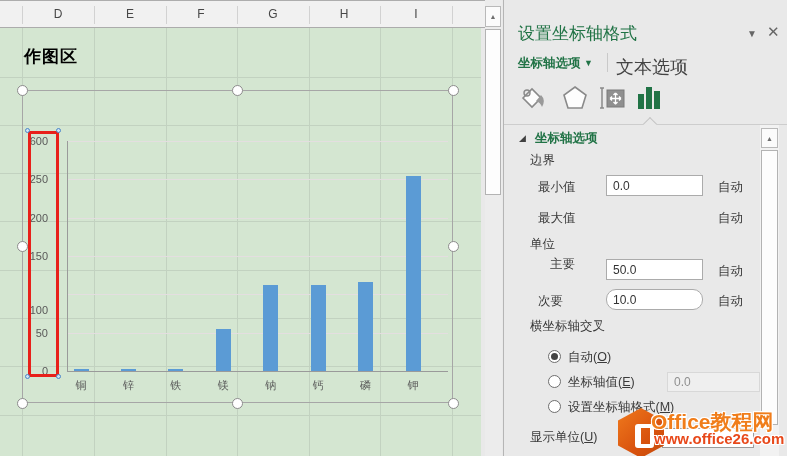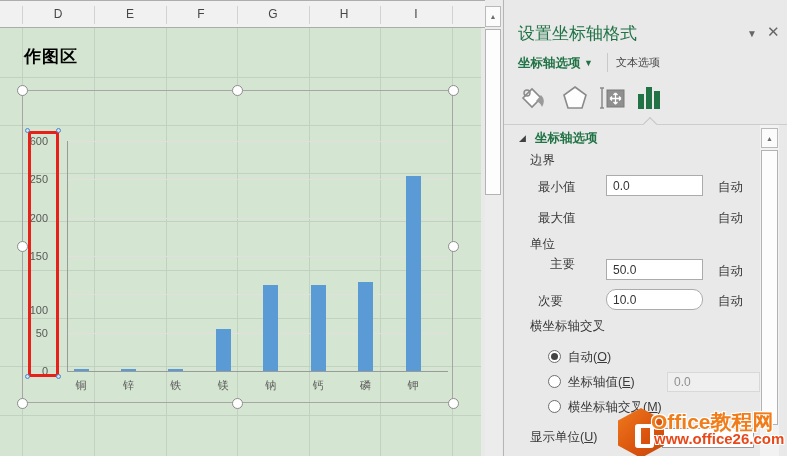--- a/index.html
+++ b/index.html
@@ -39,21 +39,21 @@
   #panel-sep { position:absolute; left:503px; top:0; width:1px; height:456px; background:#B5B5B5; }
 
   
   #panel { position:absolute; left:504px; top:0; width:283px; height:456px; background:#E9E9E9; }
   #panel-title { position:absolute; left:14px; top:22px; font-size:17px; color:#217346; }
   #panel-collapse { position:absolute; left:243px; top:28px; font-size:10px; color:#666; cursor:default; }
   #panel-close { position:absolute; left:263px; top:23px; font-size:15px; color:#666; cursor:default; }
   #tab-axis { position:absolute; left:14px; top:55px; font-size:12.5px; font-weight:bold; color:#217346; }
   #tab-axis-arrow { position:absolute; left:80px; top:58px; font-size:9px; color:#217346; }
   #tab-sep { position:absolute; left:103px; top:53px; width:1px; height:19px; background:#C9C9C9; }
-  #tab-text { position:absolute; left:112px; top:55px; font-size:11px; color:#444; }
+  #tab-text { position:absolute; left:112px; top:55px; font-size:18px; color:#444; }
   .fmt-icon { position:absolute; top:82px; width:34px; height:32px; }
   #divider { position:absolute; left:0; top:124px; width:283px; height:1px; background:#CDCDCD; }
   #divider-notch { position:absolute; left:141px; top:119px; width:10px; height:10px; background:#E9E9E9;
                    border-left:1px solid #C5C5C5; border-top:1px solid #C5C5C5; transform:rotate(45deg); }
 
   .sec-glyph { position:absolute; left:15px; top:133px; font-size:9px; color:#404040; }
   .sec-title { position:absolute; left:31px; top:130px; font-size:12.5px; font-weight:bold; color:#217346; }
   .grp-label { position:absolute; left:26px; font-size:12.5px; color:#3A3A3A; }
   .row-label { position:absolute; left:34px; font-size:12.5px; color:#3A3A3A; }
   .row-input { position:absolute; left:102px; width:97px; height:21px; border:1px solid #ABABAB; background:#fff;
@@ -242,21 +242,21 @@
     <span class="grp-label" style="top:318px;">横坐标轴交叉</span>
 
     <span class="radio checked" style="top:350px;"></span>
     <span class="radio-label" style="top:349px;"><span>自动(</span><u>O</u><span>)</span></span>
 
     <span class="radio" style="top:375px;"></span>
     <span class="radio-label" style="top:374px;"><span>坐标轴值(</span><u>E</u><span>)</span></span>
     <input id="axis-value-input" disabled="" value="0.0" style="">
 
     <span class="radio" style="top:400px;"></span>
-    <span class="radio-label" style="top:399px;"><span>横坐标轴交叉(</span><u>M</u><span>)</span></span>
+    <span class="radio-label" style="top:399px;"><span>设置坐标轴格式(</span><u>M</u><span>)</span></span>
 
     <span class="grp-label" style="top:429px;"><span>显示单位(</span><u>U</u><span>)</span></span>
     <div id="display-units-dd"></div>
 
     <div id="panel-scroll">
       <div class="scroll-btn" style="left:1px;top:3px;width:17px;height:20px;">▲</div>
       <div class="scroll-thumb" style="left:1px;top:25px;width:17px;height:275px;"></div>
     </div>
   </div>
 

